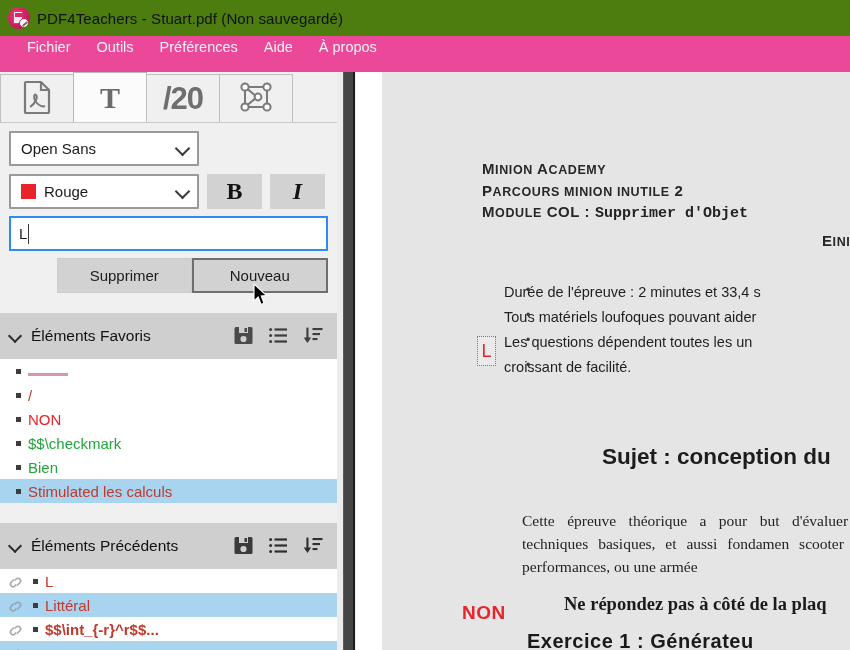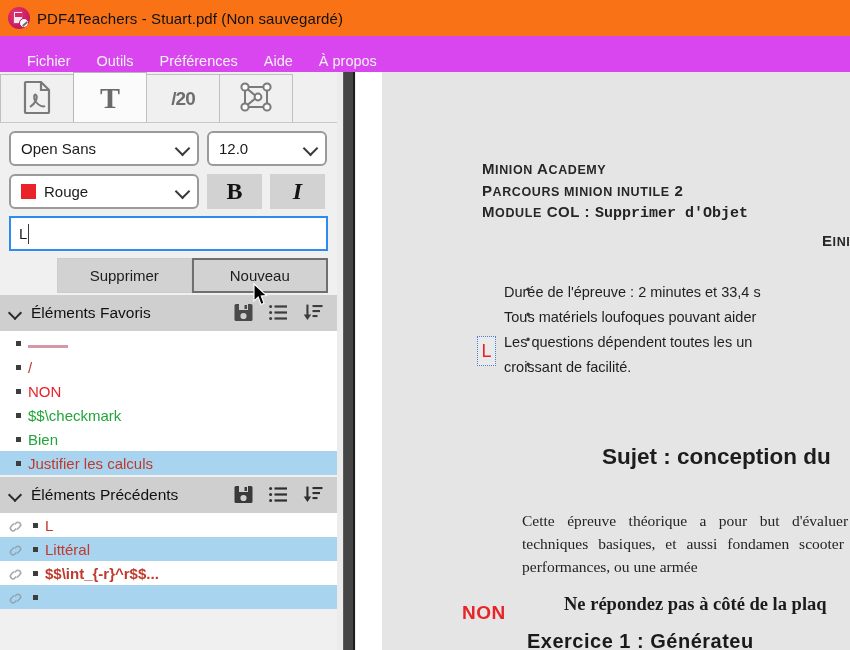--- a/index.html
+++ b/index.html
@@ -17,21 +17,21 @@
     height: 650px;
     overflow: hidden;
     background: #f0f0f0;
   }
 
   
   .titlebar {
     position: absolute;
     left: 0; top: 0;
     width: 850px; height: 36px;
-    background: #f97316;
+    background: #4d7c0f;
     display: flex;
     align-items: center;
     padding-left: 8px;
     box-sizing: border-box;
   }
   .app-icon {
     width: 22px; height: 22px;
     border-radius: 50%;
     background: radial-gradient(circle at 35% 30%, #e8336f 0%, #c6185f 70%, #a21250 100%);
     position: relative;
@@ -76,23 +76,23 @@
     color: #111111;
     white-space: nowrap;
     letter-spacing: 0.1px;
   }
 
   
   .menubar {
     position: absolute;
     left: 0; top: 36px;
     width: 850px; height: 36px;
-    background: #d946ef;
-    display: flex;
-    align-items: flex-end;
+    background: #ec4899;
+    display: flex;
+    align-items: flex-start;
     padding-left: 14px;
     box-sizing: border-box;
   }
   .menu-item {
     color: #f2f2f2;
     font-size: 14.5px;
     padding: 3px 13px;
     cursor: default;
     white-space: nowrap;
   }
@@ -138,21 +138,21 @@
   .tab .glyph-T {
     font-family: "Liberation Serif", serif;
     font-weight: bold;
     font-size: 30px;
     line-height: 1;
     color: #6a6a6a;
   }
   .tab .glyph-20 {
     font-family: "Liberation Sans", sans-serif;
     font-weight: bold;
-    font-size: 19px;
+    font-size: 31px;
     color: #6e6e6e;
     letter-spacing: -1px;
   }
 
   
   .control-row {
     display: flex;
     gap: 8px;
     padding: 8px 9px 0 9px;
     box-sizing: border-box;
@@ -161,21 +161,21 @@
     position: relative;
     height: 35px;
     background: #ffffff;
     border: 2px solid #9a9a9a;
     box-sizing: border-box;
     display: flex;
     align-items: center;
     padding: 0 26px 0 10px;
     font-size: 15px;
     color: #1a1a1a;
-    border-radius: 6px;
+    border-radius: 1px;
   }
   .combo .chev {
     position: absolute;
     right: 9px; top: 50%;
     width: 9px; height: 9px;
     margin-top: -6px;
     border-left: 2px solid #3a3a3a;
     border-bottom: 2px solid #3a3a3a;
     transform: rotate(-45deg);
   }
@@ -257,27 +257,27 @@
     justify-content: center;
     font-size: 15px;
     color: #1c1c1c;
   }
   .btn.focused {
     border: 2px solid #6f6f6f;
   }
 
   
   .section-header {
-    height: 36px;
+    height: 46px;
     background: #cfcfcf;
     display: flex;
     align-items: center;
     padding: 0 8px 0 10px;
     box-sizing: border-box;
-    margin-top: 2px;
+    margin-top: 20px;
   }
   .section-header .caret-down {
     width: 11px; height: 7px;
     margin-right: 10px;
     position: relative;
     flex: 0 0 auto;
   }
   .section-header .caret-down:before {
     content: "";
     position: absolute;
@@ -537,24 +537,20 @@
           </svg>
         </span>
       </div>
     </div>
 
     <div class="control-row">
       <div class="combo combo-font">
         <span>Open Sans</span>
         <span class="chev"></span>
       </div>
-      <div class="combo combo-size">
-        <span>12.0</span>
-        <span class="chev"></span>
-      </div>
     </div>
 
     <div class="control-row">
       <div class="combo combo-color">
         <span class="color-swatch"></span>
         <span>Rouge</span>
         <span class="chev"></span>
       </div>
       <div class="style-btn bold">B</div>
       <div class="style-btn italic">I</div>
@@ -622,21 +618,21 @@
       <div class="list-row">
         <span class="bullet"></span>
         <span class="row-label" style="color:#21a53b">$$\checkmark</span>
       </div>
       <div class="list-row">
         <span class="bullet"></span>
         <span class="row-label" style="color:#21a53b">Bien</span>
       </div>
       <div class="list-row sel">
         <span class="bullet"></span>
-        <span class="row-label" style="color:#c0392b">Justifier les calculs</span>
+        <span class="row-label" style="color:#c0392b">Stimulated les calculs</span>
       </div>
     </div>
 
     <div class="section-header">
       <span class="caret-down"></span>
       <span class="section-title">Éléments Précédents</span>
       <span class="hdr-icons">
         <span class="ico">
           <svg width="21" height="21" viewBox="0 0 21 21">
             <rect x="1.5" y="2" width="18" height="17" rx="1.5" fill="#3a3a3a"></rect>

